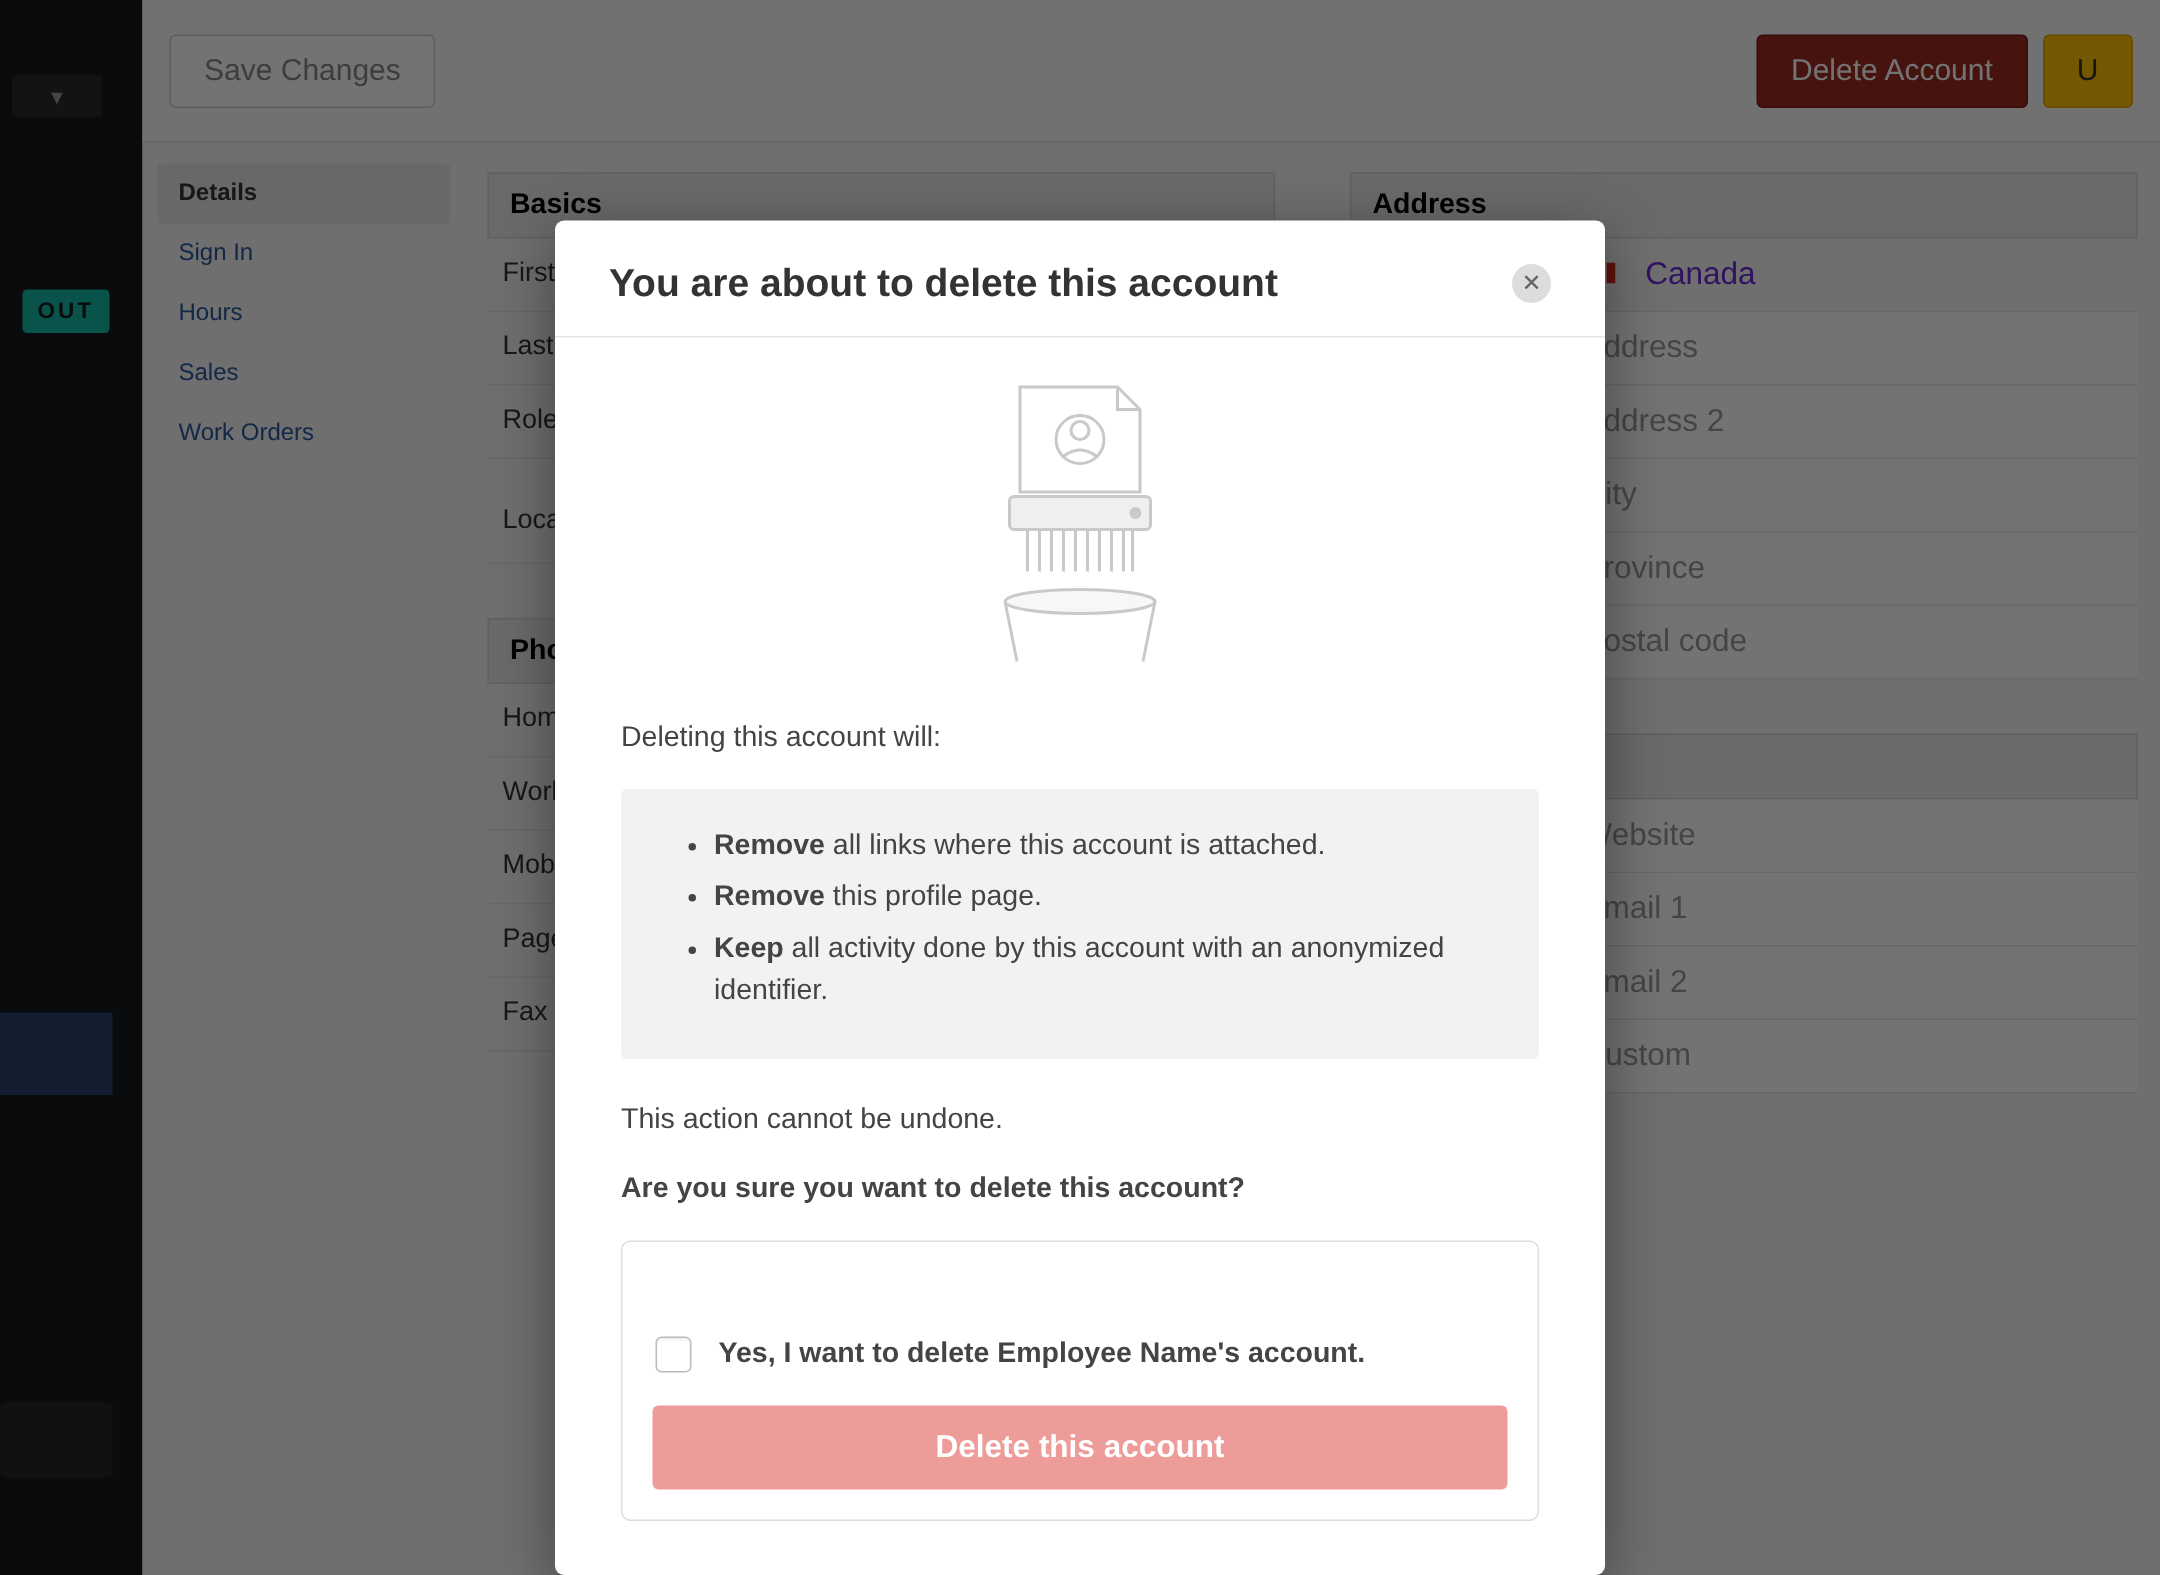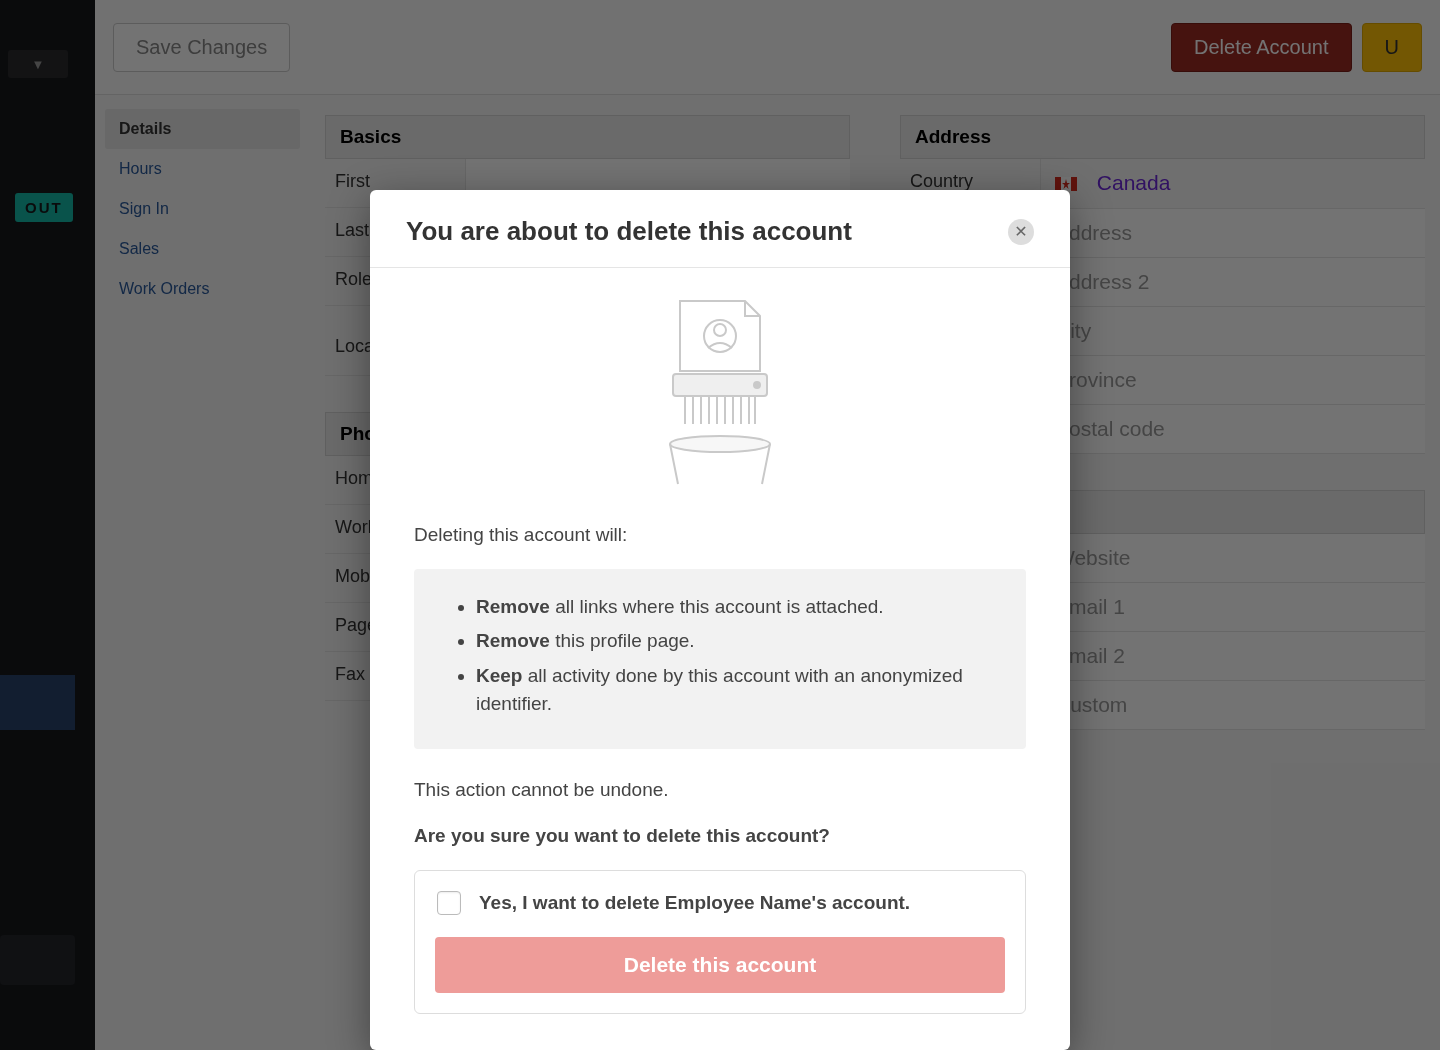--- a/index.html
+++ b/index.html
@@ -201,20 +201,21 @@
   border: 1px solid #ddd;
   border-radius: 6px;
   padding: 20px;
 }
 .checkbox-row {
   display: flex;
   align-items: center;
   gap: 18px;
   margin-bottom: 22px;
   padding-left: 2px;
+  margin-top: 43px;
 }
 .checkbox {
   width: 24px; height: 24px;
   border: 1px solid #bbb;
   border-radius: 4px;
   background: #fff;
   box-shadow: inset 0 1px 2px rgba(0,0,0,0.08);
   cursor: pointer;
 }
 .checkbox-label { font-weight: 700; font-size: 19px; }
@@ -246,22 +247,22 @@
   <div class="topbar">
     <button class="btn">Save Changes</button>
     <div class="spacer"></div>
     <button class="btn btn-danger">Delete Account</button>
     <button class="btn btn-warn">U</button>
   </div>
 
   <div class="content">
     <div class="sidebar-left">
       <div class="sidebar-item active">Details</div>
+      <div class="sidebar-item">Sign In</div>
       <div class="sidebar-item">Hours</div>
-      <div class="sidebar-item">Sign In</div>
       <div class="sidebar-item">Sales</div>
       <div class="sidebar-item">Work Orders</div>
     </div>
 
     <div class="form-area">
       <div class="col">
         <div class="section">
           <div class="section-header">Basics</div>
           <div class="field-row">
               <div class="field-label">First</div>

